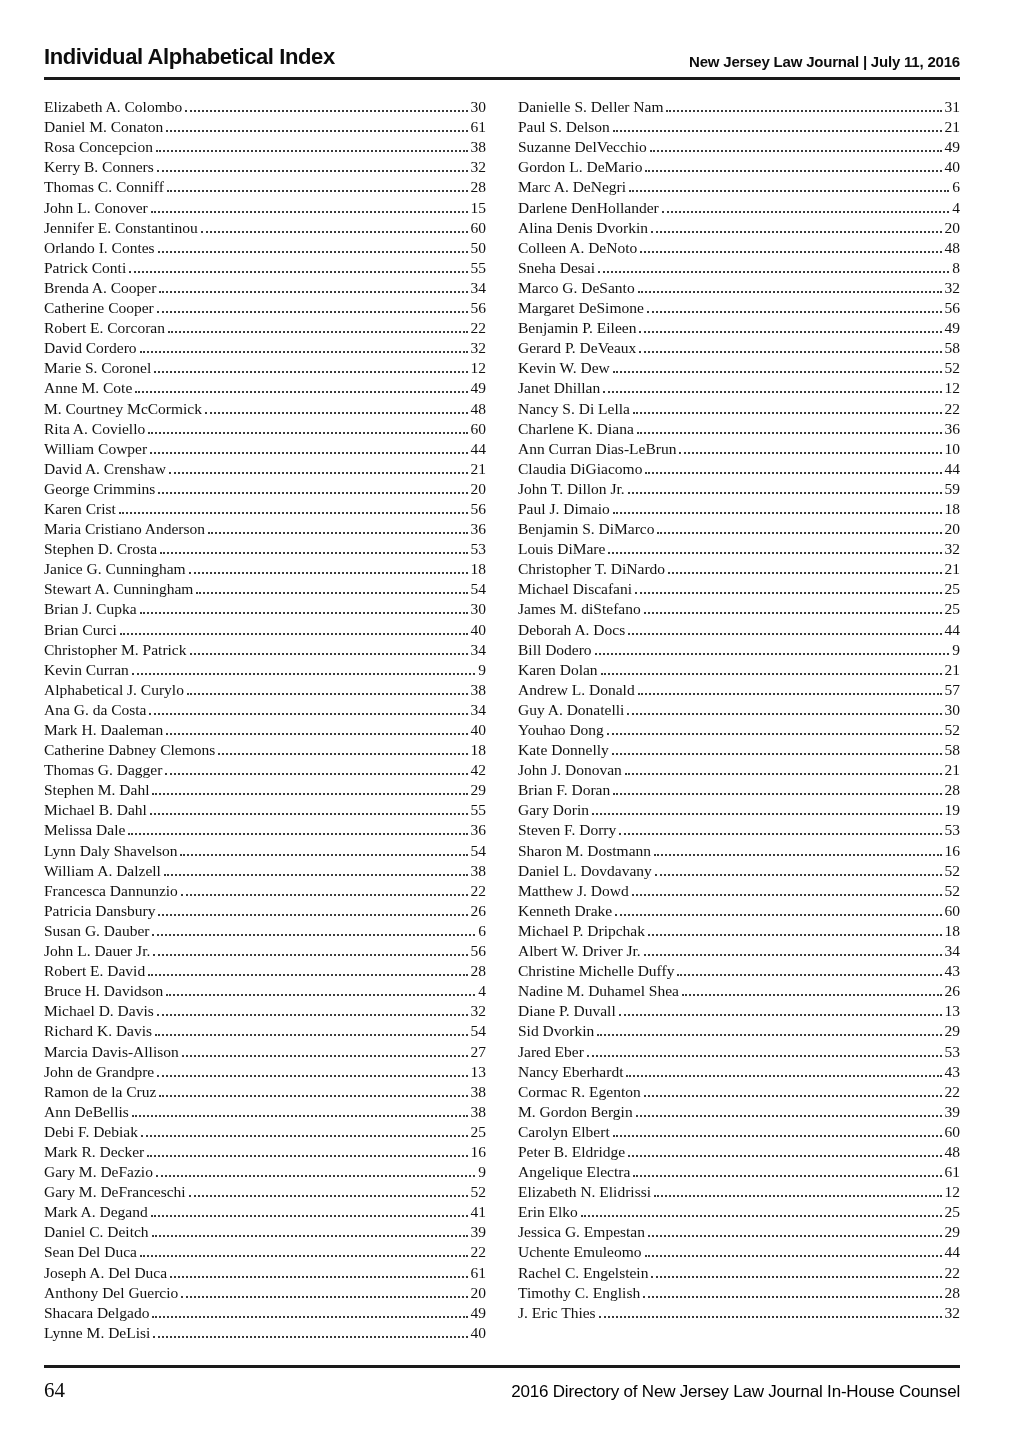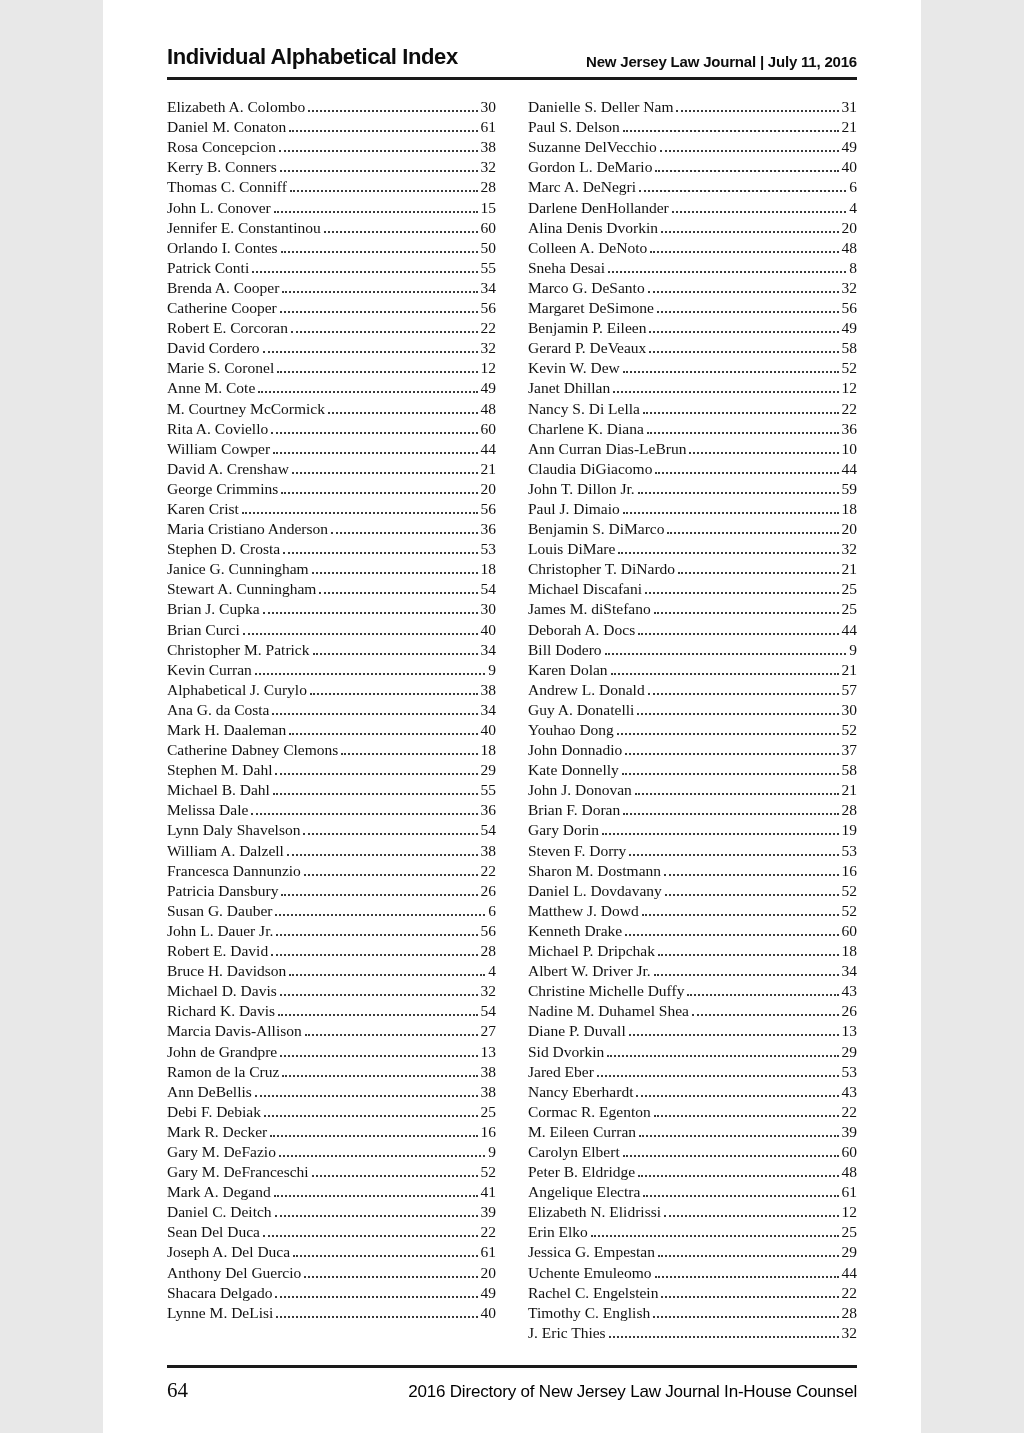--- a/index.html
+++ b/index.html
@@ -1,26 +1,26 @@
 <!DOCTYPE html>
 <html><head>
 <meta charset="utf-8">
 <style>
   * { box-sizing: border-box; }
   html, body { margin: 0; padding: 0; background: #e8e8e8; }
   .page {
-    width: 818px;
+    width: 1024px;
     height: 1433px;
     margin: 0 auto;
     background: #ffffff;
     color: #111111;
     font-family: "Liberation Serif", serif;
     display: flex;
     flex-direction: column;
-    padding: 44px 64px 30px 64px;
+    padding: 44px 64px 30px 44px;
   }
   .header {
     display: flex;
     justify-content: space-between;
     align-items: flex-end;
     border-bottom: 3px solid #1a1a1a;
     padding-bottom: 7px;
   }
   .title {
     margin: 0;
@@ -255,20 +255,25 @@
           <span class="name">Mark H. Daaleman</span>
           <span class="leader"></span>
           <span class="pagenum">40</span>
         </div>
         <div class="row">
           <span class="name">Catherine Dabney Clemons</span>
           <span class="leader"></span>
           <span class="pagenum">18</span>
         </div>
         <div class="row">
+          <span class="name">Thomas G. Dagger</span>
+          <span class="leader"></span>
+          <span class="pagenum">42</span>
+        </div>
+        <div class="row">
           <span class="name">Stephen M. Dahl</span>
           <span class="leader"></span>
           <span class="pagenum">29</span>
         </div>
         <div class="row">
           <span class="name">Michael B. Dahl</span>
           <span class="leader"></span>
           <span class="pagenum">55</span>
         </div>
         <div class="row">
@@ -557,25 +562,20 @@
           <span class="name">Guy A. Donatelli</span>
           <span class="leader"></span>
           <span class="pagenum">30</span>
         </div>
         <div class="row">
           <span class="name">Youhao Dong</span>
           <span class="leader"></span>
           <span class="pagenum">52</span>
         </div>
         <div class="row">
-          <span class="name">John Donnadio</span>
-          <span class="leader"></span>
-          <span class="pagenum">37</span>
-        </div>
-        <div class="row">
           <span class="name">Kate Donnelly</span>
           <span class="leader"></span>
           <span class="pagenum">58</span>
         </div>
         <div class="row">
           <span class="name">John J. Donovan</span>
           <span class="leader"></span>
           <span class="pagenum">21</span>
         </div>
         <div class="row">
@@ -652,21 +652,21 @@
           <span class="name">Nancy Eberhardt</span>
           <span class="leader"></span>
           <span class="pagenum">43</span>
         </div>
         <div class="row">
           <span class="name">Cormac R. Egenton</span>
           <span class="leader"></span>
           <span class="pagenum">22</span>
         </div>
         <div class="row">
-          <span class="name">M. Eileen Curran</span>
+          <span class="name">M. Gordon Bergin</span>
           <span class="leader"></span>
           <span class="pagenum">39</span>
         </div>
         <div class="row">
           <span class="name">Carolyn Elbert</span>
           <span class="leader"></span>
           <span class="pagenum">60</span>
         </div>
         <div class="row">
           <span class="name">Peter B. Eldridge</span>

